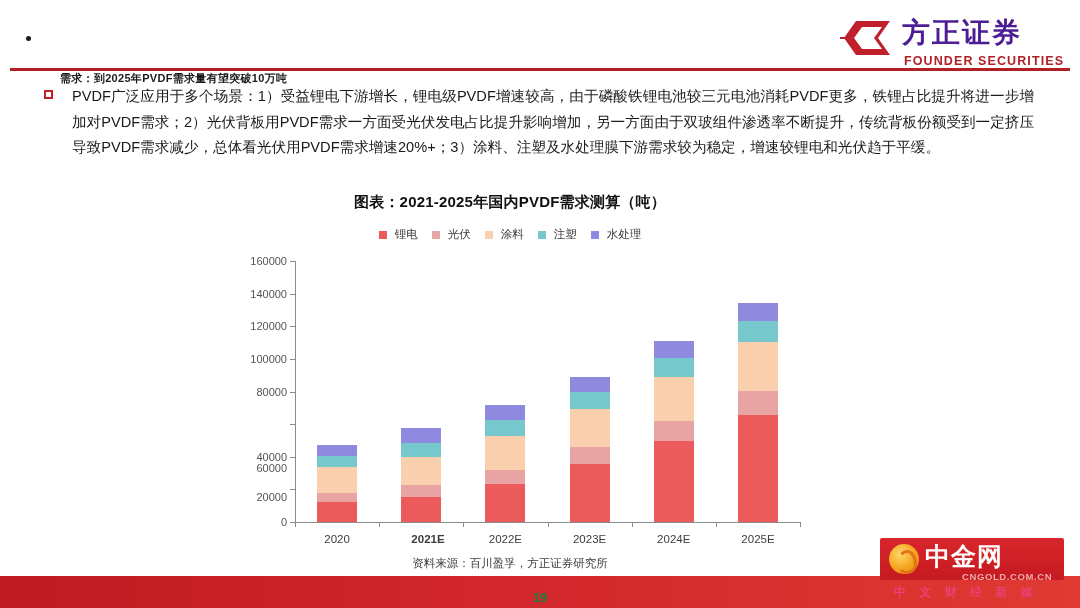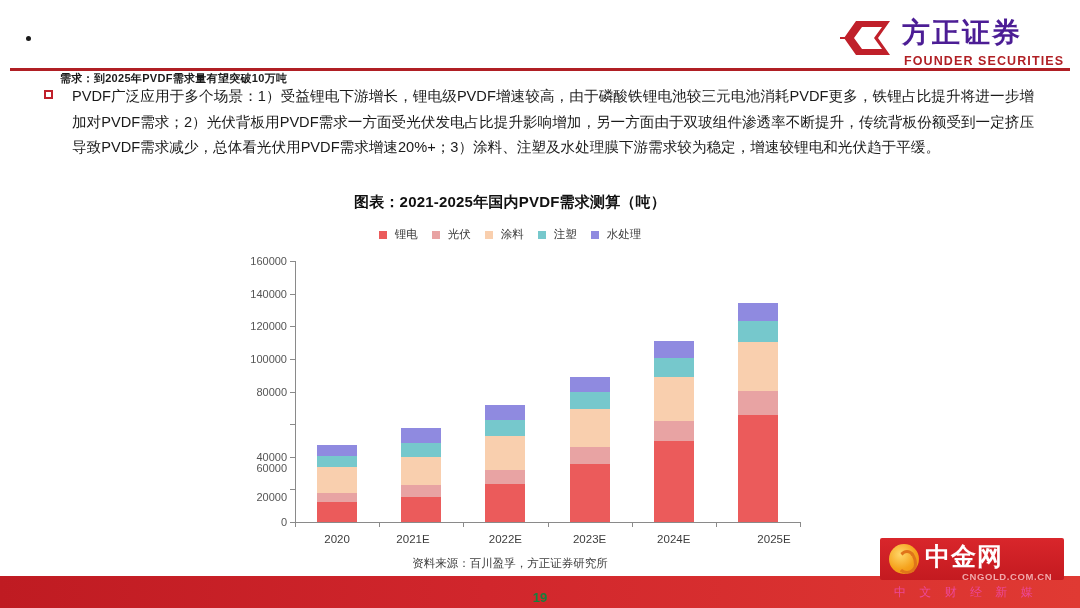--- a/index.html
+++ b/index.html
@@ -209,21 +209,21 @@
       <div class="xtickmark" style="left: 95px;"></div>
       <div class="xtick" style="left: 137.083px;">2020</div>
       <div class="bar" style="left: 117.083px;">
         <span class="seg" style="height: 11.4187px; background: rgb(143, 138, 224);"></span>
         <span class="seg" style="height: 11.4187px; background: rgb(118, 200, 204);"></span>
         <span class="seg" style="height: 25.2844px; background: rgb(249, 207, 174);"></span>
         <span class="seg" style="height: 9.7875px; background: rgb(232, 163, 163);"></span>
         <span class="seg" style="height: 19.575px; background: rgb(235, 91, 91);"></span>
       </div>
       <div class="xtickmark" style="left: 179.167px;"></div>
-      <div class="xtick" style="left: 213px;">2021E</div>
+      <div class="xtick" style="left: 228px; font-weight: bold;">2021E</div>
       <div class="bar" style="left: 201.25px;">
         <span class="seg" style="height: 14.6813px; background: rgb(143, 138, 224);"></span>
         <span class="seg" style="height: 13.8656px; background: rgb(118, 200, 204);"></span>
         <span class="seg" style="height: 28.5469px; background: rgb(249, 207, 174);"></span>
         <span class="seg" style="height: 11.4187px; background: rgb(232, 163, 163);"></span>
         <span class="seg" style="height: 25.2844px; background: rgb(235, 91, 91);"></span>
       </div>
       <div class="xtickmark" style="left: 263.333px;"></div>
       <div class="xtick" style="left: 305.417px;">2022E</div>
       <div class="bar" style="left: 285.417px;">
@@ -245,21 +245,21 @@
       <div class="xtickmark" style="left: 431.667px;"></div>
       <div class="xtick" style="left: 473.75px;">2024E</div>
       <div class="bar" style="left: 453.75px;">
         <span class="seg" style="height: 17.1281px; background: rgb(143, 138, 224);"></span>
         <span class="seg" style="height: 18.7594px; background: rgb(118, 200, 204);"></span>
         <span class="seg" style="height: 44.0438px; background: rgb(249, 207, 174);"></span>
         <span class="seg" style="height: 20.3906px; background: rgb(232, 163, 163);"></span>
         <span class="seg" style="height: 80.7469px; background: rgb(235, 91, 91);"></span>
       </div>
       <div class="xtickmark" style="left: 515.833px;"></div>
-      <div class="xtick" style="left: 574px;">2025E</div>
+      <div class="xtick" style="left: 558px;">2025E</div>
       <div class="bar" style="left: 537.917px;">
         <span class="seg" style="height: 17.9438px; background: rgb(143, 138, 224);"></span>
         <span class="seg" style="height: 20.3906px; background: rgb(118, 200, 204);"></span>
         <span class="seg" style="height: 48.9375px; background: rgb(249, 207, 174);"></span>
         <span class="seg" style="height: 24.4688px; background: rgb(232, 163, 163);"></span>
         <span class="seg" style="height: 106.847px; background: rgb(235, 91, 91);"></span>
       </div>
       <div class="xtickmark" style="left: 600px;"></div>
     </div>
 </div>

